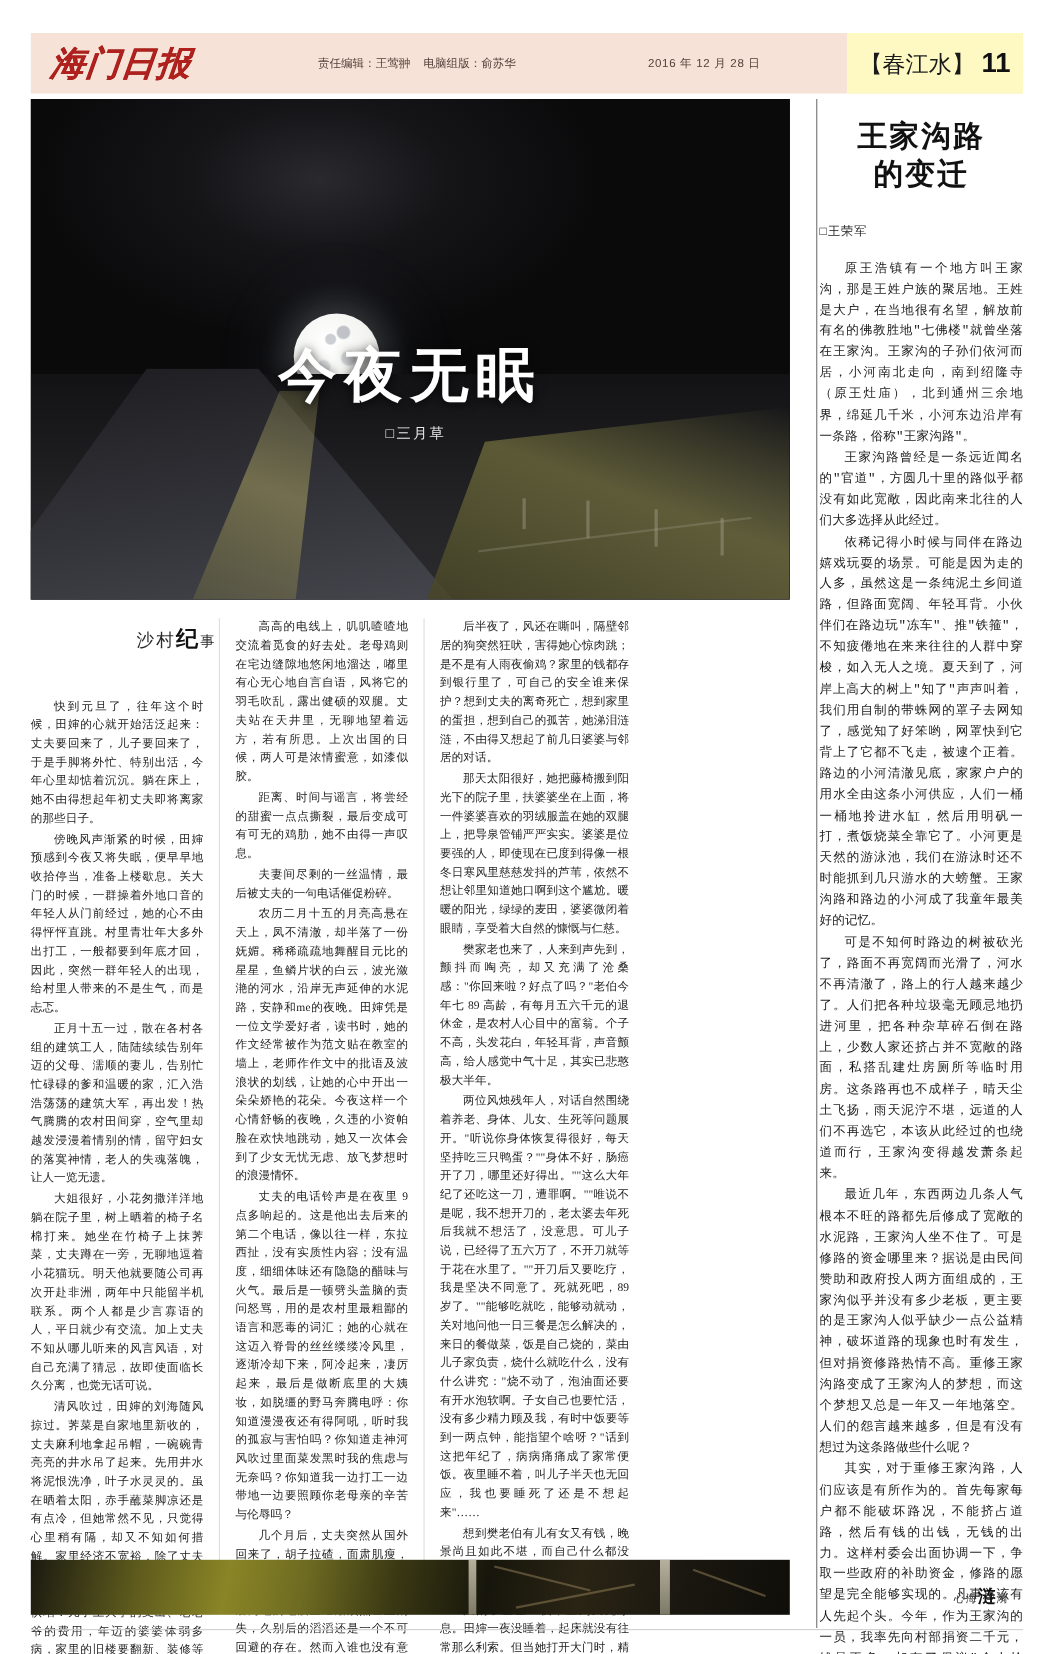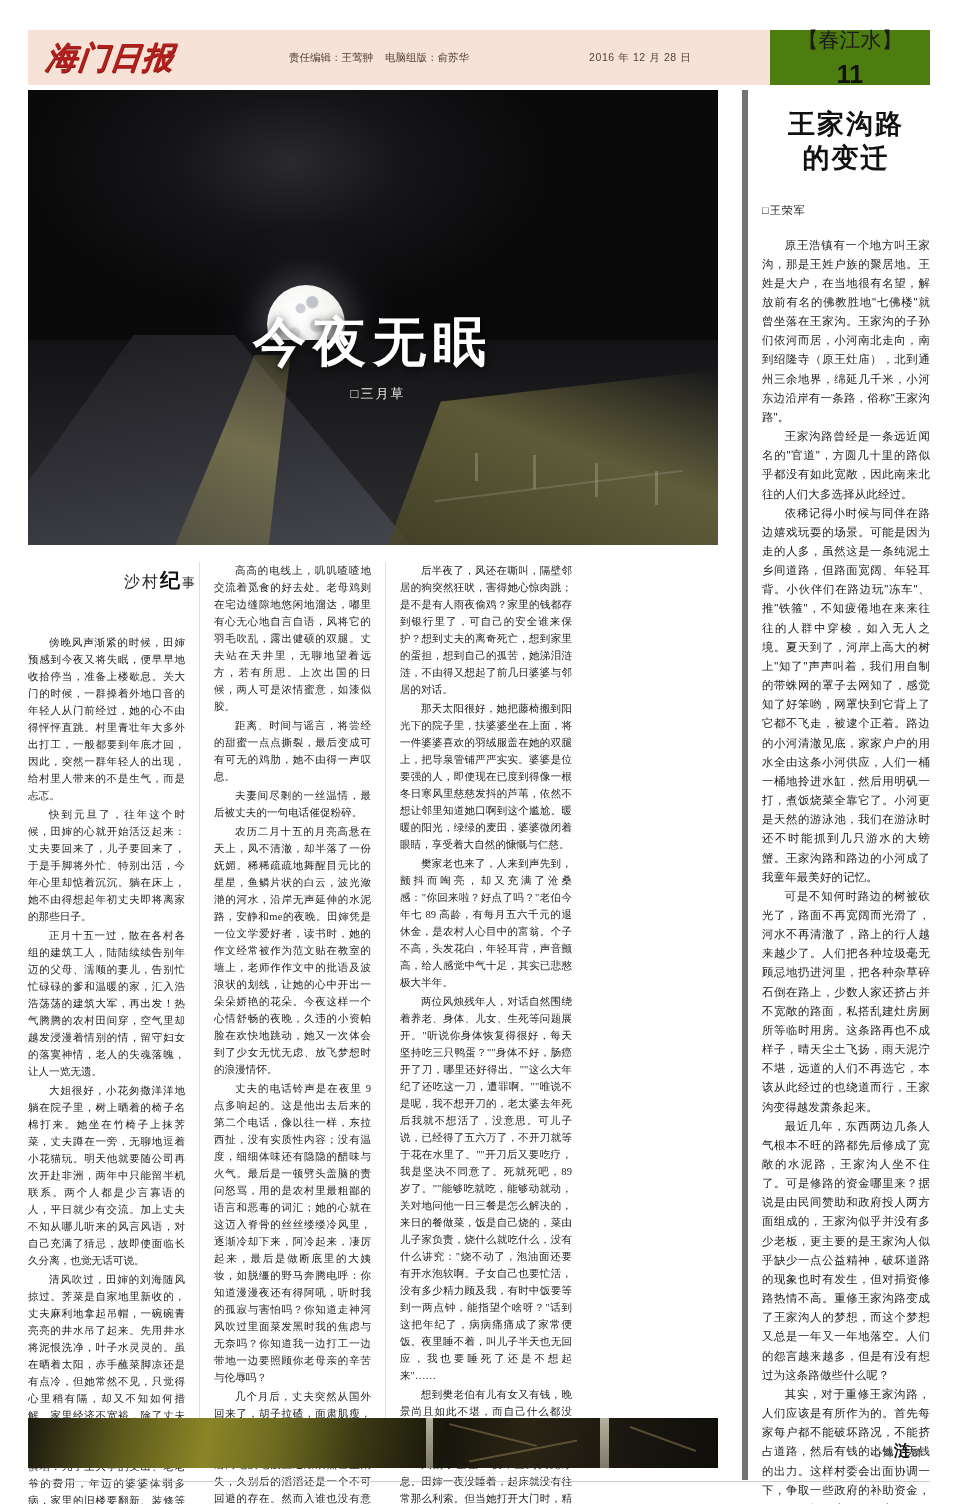--- a/index.html
+++ b/index.html
@@ -62,26 +62,25 @@
     font-family: "Liberation Sans", sans-serif;
     margin-left: 120px;
     letter-spacing: 0.6px;
   }
   .masthead-section {
     position: absolute;
     right: 0;
     top: 0;
     width: 160px;
     height: 55px;
-    background: #4d7c0f;
+    background: #fef9c3;
     display: flex;
     align-items: center;
     justify-content: center;
     gap: 6px;
-    flex-direction: column;
   }
   .section-name {
     font-size: 21px;
     color: #1a1a1a;
     font-family: "Liberation Serif", serif;
     letter-spacing: 0px;
   }
   .section-page {
     font-size: 25px;
     font-weight: bold;
@@ -105,22 +104,22 @@
     width: 690px;
     height: 1390px;
   }
 
   .right-rail {
     position: absolute;
     left: 714px;
     top: 0;
     width: 188px;
     height: 1390px;
-    border-left: 6px solid #737373;
-    padding-left: 14px;
+    border-left: 1px solid #737373;
+    padding-left: 2px;
   }
 
   
   .hero {
     position: relative;
     width: 690px;
     height: 455px;
     background: #0a0a0b;
     overflow: hidden;
   }
@@ -298,21 +297,21 @@
     margin-top: 27px;
     font-size: 11px;
     color: #222;
     letter-spacing: 1px;
     font-family: "Liberation Sans", sans-serif;
   }
   .rail-body {
     margin-top: 18px;
   }
   .rail-body p {
-    font-family: Liberation Sans, sans-serif;
+    font-family: Liberation Mono, monospace;
     font-size: 11.4px;
     line-height: 1.68;
     color: #1b1b1b;
     text-align: justify;
     text-indent: 2em;
     letter-spacing: 0.2px;
   }
   .rail-footer {
     position: absolute;
     left: 0;
@@ -407,22 +406,22 @@
         </div>
       </div>
 
       <div class="sec-label">
         <span>沙村</span><span class="em">纪</span><span class="sm">事</span>
       </div>
 
       <div class="story-cols">
 
         <div class="col first">
+          <p>快到元旦了，往年这个时候，田婶的心就开始活泛起来：丈夫要回来了，儿子要回来了，于是手脚将外忙、特别出活，今年心里却惦着沉沉。躺在床上，她不由得想起年初丈夫即将离家的那些日子。</p>
           <p>傍晚风声渐紧的时候，田婶预感到今夜又将失眠，便早早地收拾停当，准备上楼歇息。关大门的时候，一群操着外地口音的年轻人从门前经过，她的心不由得怦怦直跳。村里青壮年大多外出打工，一般都要到年底才回，因此，突然一群年轻人的出现，给村里人带来的不是生气，而是忐忑。</p>
-          <p>快到元旦了，往年这个时候，田婶的心就开始活泛起来：丈夫要回来了，儿子要回来了，于是手脚将外忙、特别出活，今年心里却惦着沉沉。躺在床上，她不由得想起年初丈夫即将离家的那些日子。</p>
           <p>正月十五一过，散在各村各组的建筑工人，陆陆续续告别年迈的父母、濡顺的妻儿，告别忙忙碌碌的爹和温暖的家，汇入浩浩荡荡的建筑大军，再出发！热气腾腾的农村田间穿，空气里却越发浸漫着情别的情，留守妇女的落寞神情，老人的失魂落魄，让人一览无遗。</p>
           <p>大姐很好，小花匆撒洋洋地躺在院子里，树上晒着的椅子名棉打来。她坐在竹椅子上抹荠菜，丈夫蹲在一旁，无聊地逗着小花猫玩。明天他就要随公司再次开赴非洲，两年中只能留半机联系。两个人都是少言寡语的人，平日就少有交流。加上丈夫不知从哪儿听来的风言风语，对自己充满了猜忌，故即使面临长久分离，也觉无话可说。</p>
           <p>清风吹过，田婶的刘海随风掠过。荠菜是自家地里新收的，丈夫麻利地拿起吊帽，一碗碗青亮亮的井水吊了起来。先用井水将泥恨洗净，叶子水灵灵的。虽在晒着太阳，赤手蘸菜脚凉还是有点冷，但她常然不见，只觉得心里稍有隔，却又不知如何措解。家里经济不宽裕，除了丈夫在建筑工地上赚点钱，没有其它的大额收入，家里的开支却与日俱增：儿子上大学的支出、老老爷的费用，年迈的婆婆体弱多病，家里的旧楼要翻新、装修等等，都要靠丈夫的小斧头一点一点"砍"到来。丈夫常年在外，夫妻之间的话儿越来越少，两人间似乎隔了一座墙，往日的默契荡然无存。即使丈夫明天就要归来，两年后才能归来，她的心依然没有温存与不舍，平静得像冬日无风天的湖水，不起一点波澜。她的心里产生一丝惋恨，因此对丈夫分外客气，反倒弄得他手足无措。</p>
 
         </div>
 
         <div class="col">
           <p>高高的电线上，叽叽喳喳地交流着觅食的好去处。老母鸡则在宅边缝隙地悠闲地溜达，嘟里有心无心地自言自语，风将它的羽毛吹乱，露出健硕的双腿。丈夫站在天井里，无聊地望着远方，若有所思。上次出国的日候，两人可是浓情蜜意，如漆似胶。</p>
           <p>距离、时间与谣言，将尝经的甜蜜一点点撕裂，最后变成可有可无的鸡肋，她不由得一声叹息。</p>
           <p>夫妻间尽剩的一丝温情，最后被丈夫的一句电话催促粉碎。</p>

